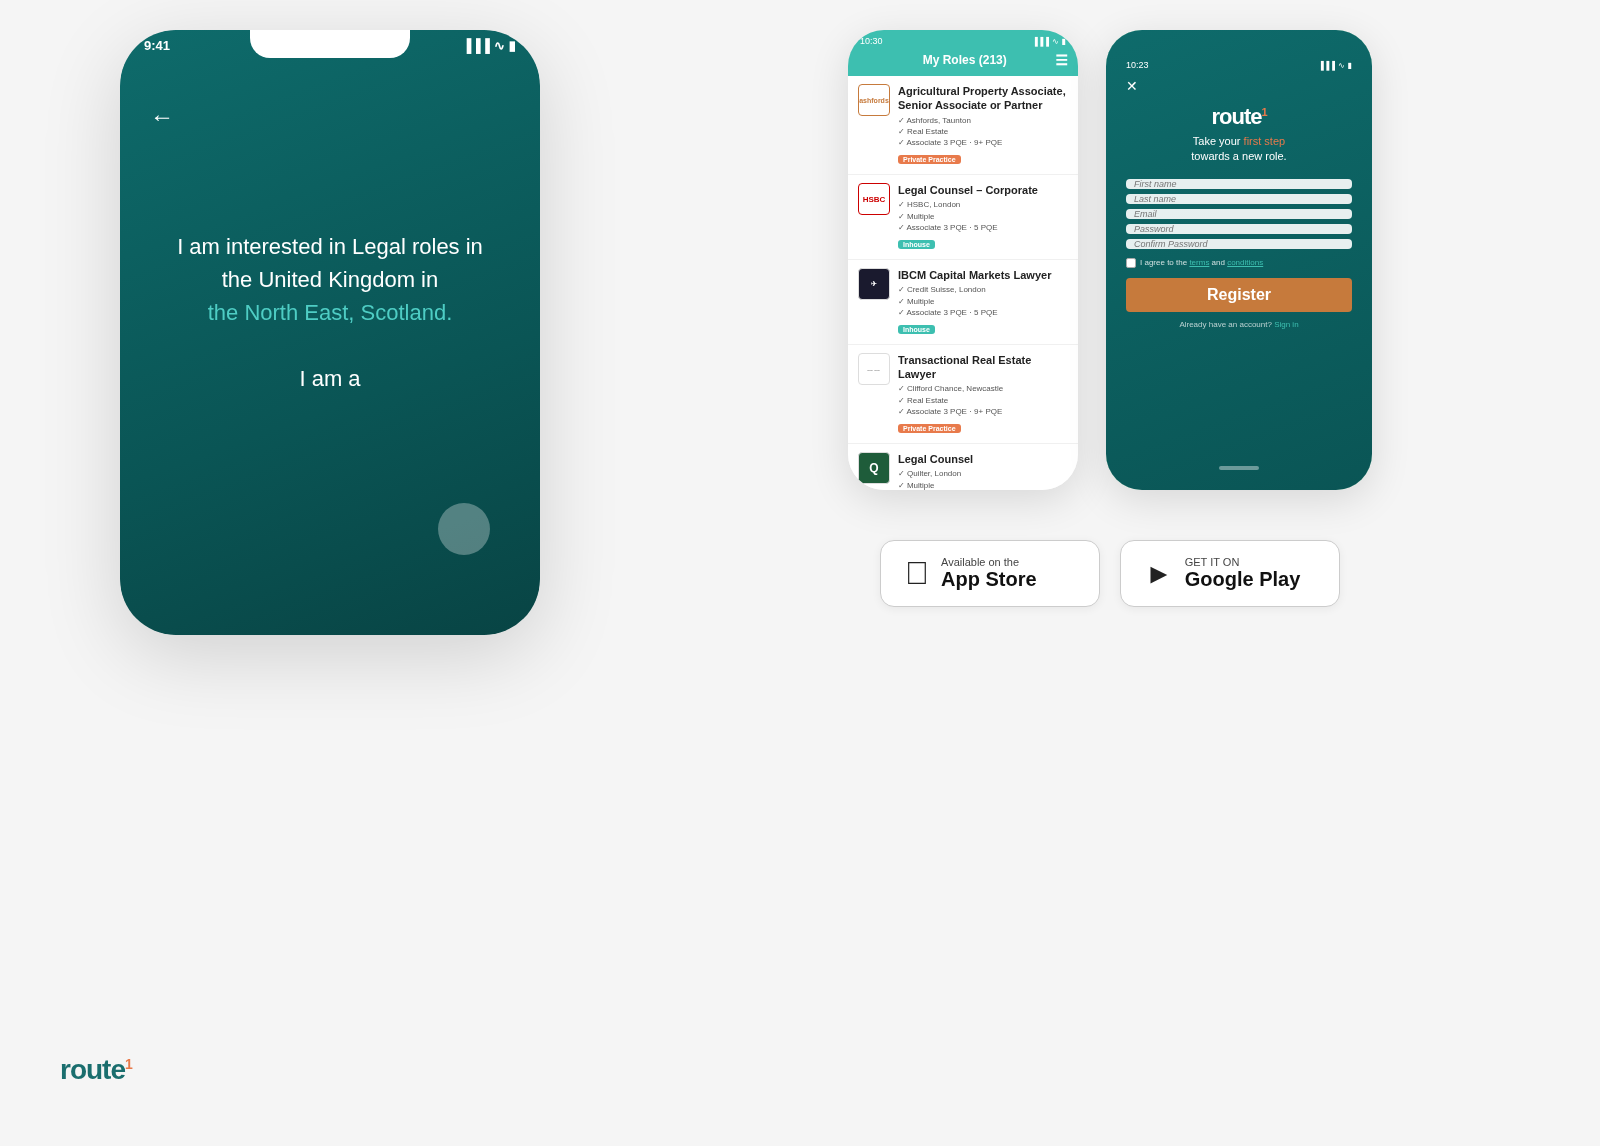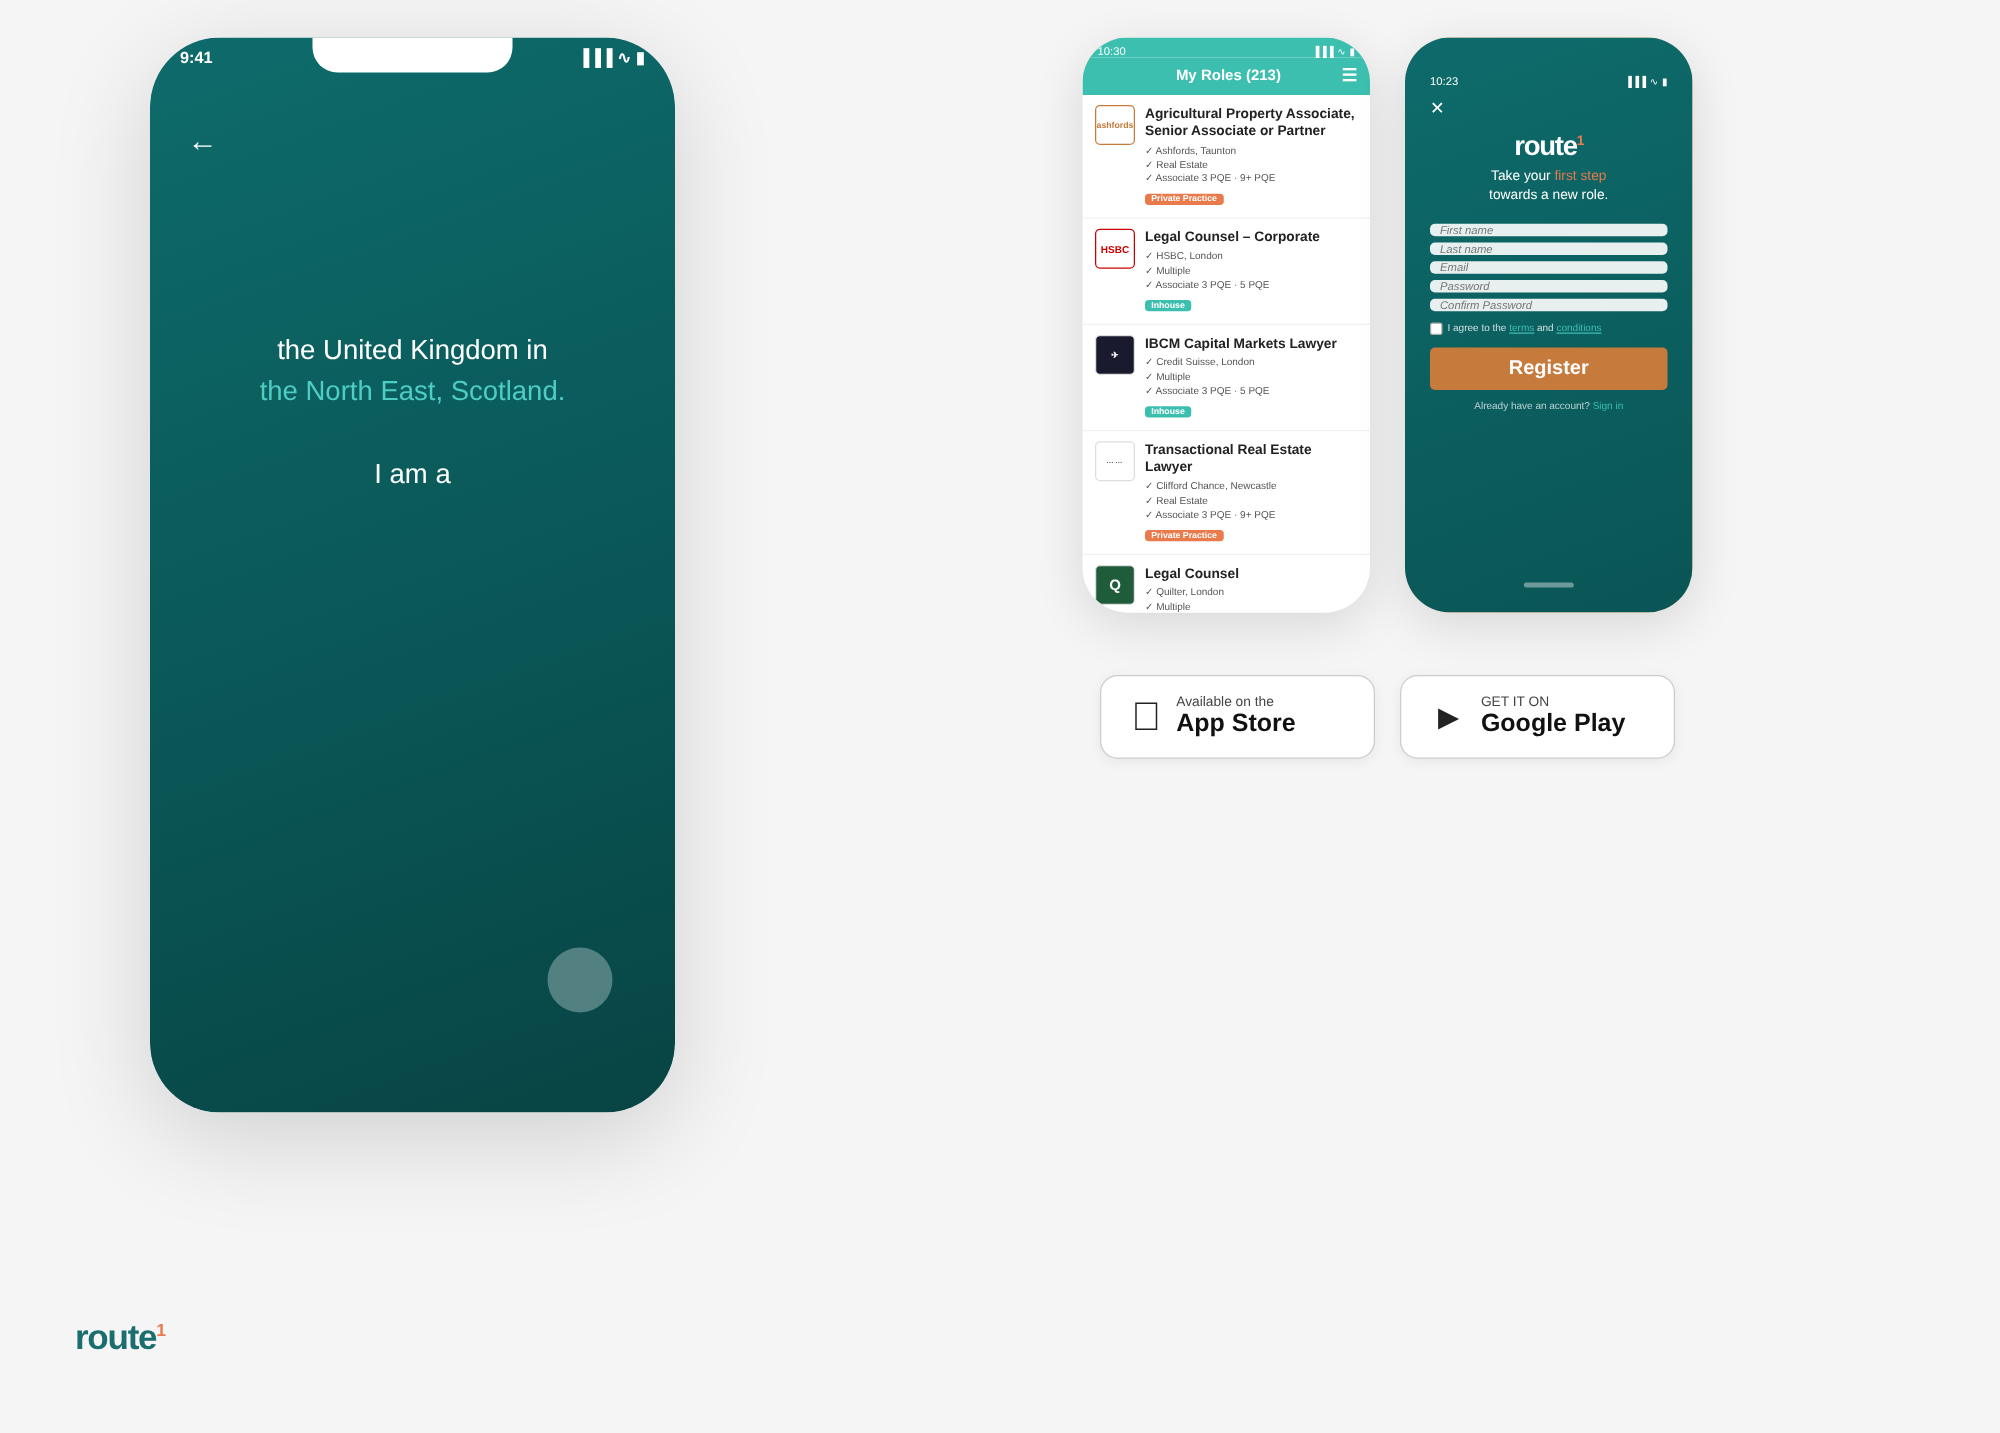--- a/index.html
+++ b/index.html
@@ -27,21 +27,21 @@
       font-size: 14px;
       vertical-align: super;
     }
 
     
     .phone-left {
       position: absolute;
       left: 120px;
       top: 30px;
       width: 420px;
-      height: 860px;
+      height: 605px;
     }
     .phone-left .phone-shell {
       width: 100%;
       height: 100%;
       background: #fff;
       border-radius: 56px;
       box-shadow: 0 20px 80px rgba(0,0,0,0.15), inset 0 0 0 2px #e0e0e0;
       overflow: hidden;
       position: relative;
     }
@@ -218,23 +218,23 @@
       padding: 1px 5px;
       border-radius: 3px;
       margin-top: 2px;
       font-weight: 600;
     }
     .tag-private { background: #e87a4b; color: #fff; }
     .tag-inhouse { background: #3dbfb0; color: #fff; }
 
     
     .phone-reg {
-      width: 230px;
+      width: 266px;
       height: 460px;
-      background: #fdba74;
+      background: #86efac;
       border-radius: 36px;
       box-shadow: 0 10px 40px rgba(0,0,0,0.12), inset 0 0 0 1.5px #e0e0e0;
       overflow: hidden;
       position: relative;
       flex-shrink: 0;
     }
     .phone-reg .reg-screen {
       background: linear-gradient(160deg, #0e6b6b 0%, #0a5555 100%);
       height: 100%;
       display: flex;
@@ -339,21 +339,21 @@
       <div class="status-bar">
         <span>9:41</span>
         <div class="status-icons">
           <span>▐▐▐</span>
           <span>∿</span>
           <span>▮</span>
         </div>
       </div>
       <div class="back-arrow">←</div>
       <div class="main-text">
-        <br>
+        <span>I am interested in Legal roles in</span><br>
         <span>the United Kingdom in</span><br>
         <span class="highlight">the North East, Scotland.</span><br><br>
         <span>I am a</span>
       </div>
       <div class="circle-indicator"></div>
     </div>
   </div>
 </div>
 
 <div class="right-section">

